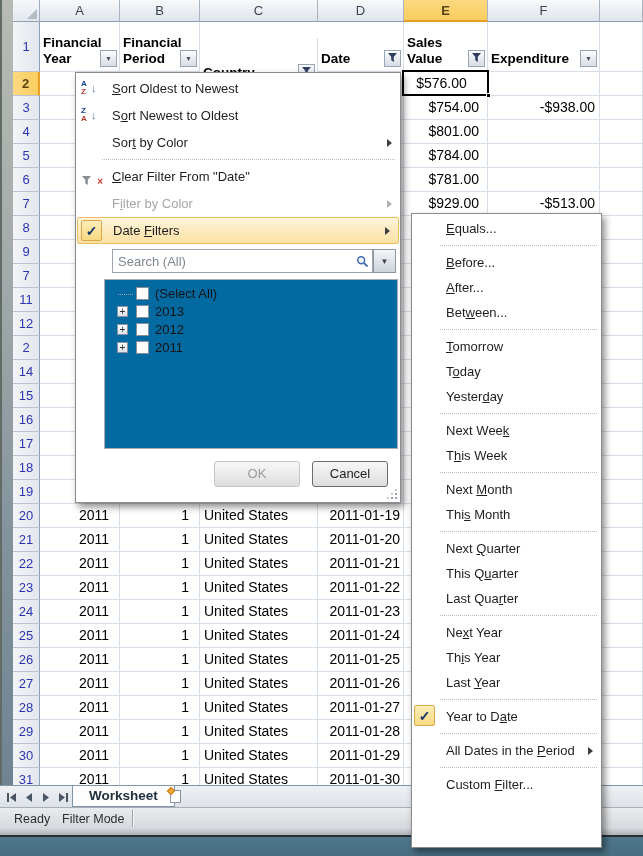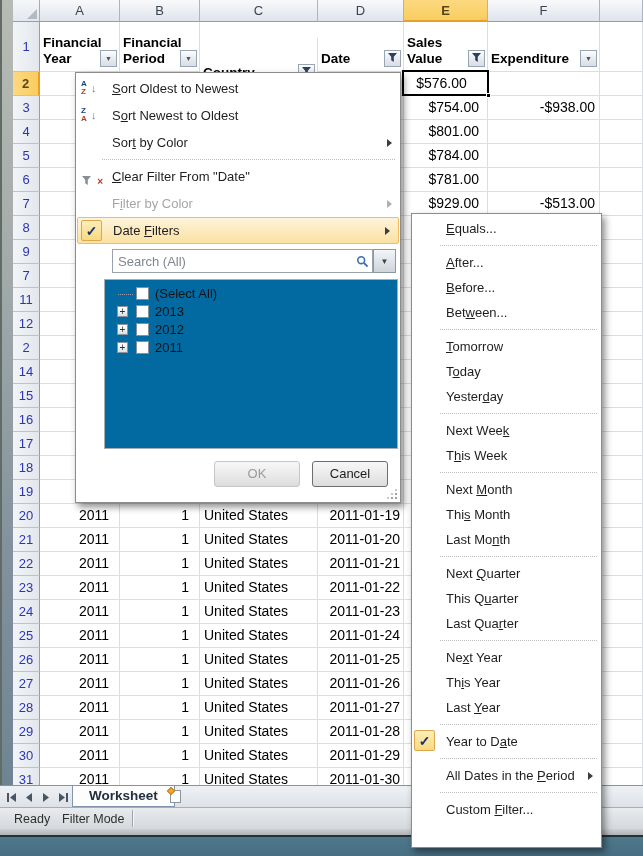--- a/index.html
+++ b/index.html
@@ -484,34 +484,33 @@
         <div class="trow"><span class="texp">+</span><span class="tcb"></span><span class="tlabel">2011</span></div>
       </div>
     <div class="pbtn okbtn">OK</div>
     <div class="pbtn cancelbtn">Cancel</div>
     <div class="grip"></div>
   </div>
 
   <div class="submenu" id="submenu">
       <div class="mi"><span class="mtext"><u>E</u>quals...</span></div>
       <div class="msep"></div>
+      <div class="mi"><span class="mtext"><u>B</u>efore...</span></div>
       <div class="mi"><span class="mtext"><u>A</u>fter...</span></div>
-      <div class="mi"><span class="mtext"><u>B</u>efore...</span></div>
       <div class="mi"><span class="mtext">Bet<u>w</u>een...</span></div>
       <div class="msep"></div>
       <div class="mi"><span class="mtext"><u>T</u>omorrow</span></div>
       <div class="mi"><span class="mtext">T<u>o</u>day</span></div>
       <div class="mi"><span class="mtext">Yester<u>d</u>ay</span></div>
       <div class="msep"></div>
       <div class="mi"><span class="mtext">Next Wee<u>k</u></span></div>
       <div class="mi"><span class="mtext">T<u>h</u>is Week</span></div>
       <div class="msep"></div>
       <div class="mi"><span class="mtext">Next <u>M</u>onth</span></div>
       <div class="mi"><span class="mtext">Thi<u>s</u> Month</span></div>
-      <div class="mi"><span class="mtext">Last Mo<u>n</u>th</span></div>
       <div class="msep"></div>
       <div class="mi"><span class="mtext">Next <u>Q</u>uarter</span></div>
       <div class="mi"><span class="mtext">This Q<u>u</u>arter</span></div>
       <div class="mi"><span class="mtext">Last Qua<u>r</u>ter</span></div>
       <div class="msep"></div>
       <div class="mi"><span class="mtext">Ne<u>x</u>t Year</span></div>
       <div class="mi"><span class="mtext">Th<u>i</u>s Year</span></div>
       <div class="mi"><span class="mtext">Last <u>Y</u>ear</span></div>
       <div class="msep"></div>
       <div class="mi"><span class="mcheckbox">✓</span><span class="mtext">Year to D<u>a</u>te</span></div>

